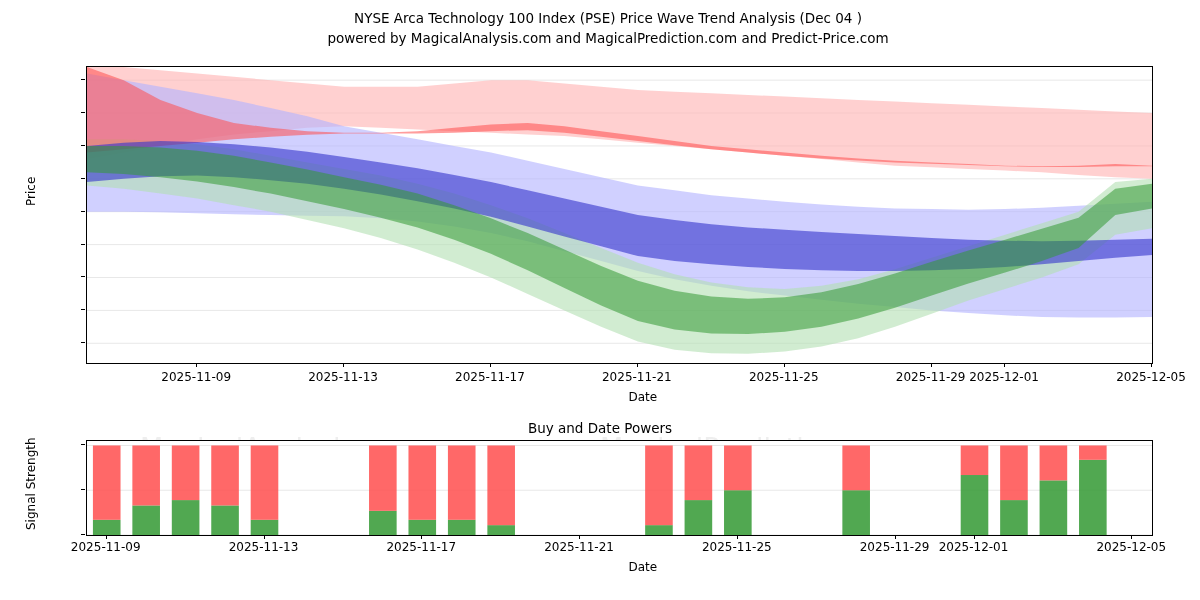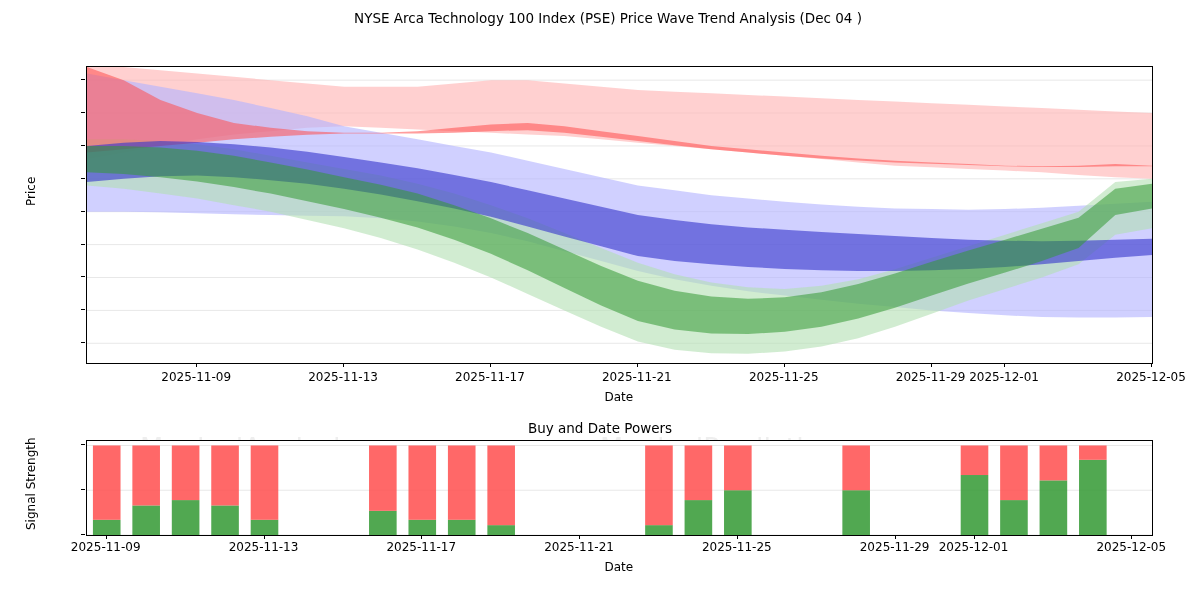--- a/index.html
+++ b/index.html
@@ -4,35 +4,36 @@
 <style>
   html,body{margin:0;padding:0;background:#ffffff;}
   body{width:1200px;height:600px;font-family:"DejaVu Sans",sans-serif;color:#000;position:relative;overflow:hidden;}
   .title-block{position:absolute;left:0;top:8px;width:1200px;text-align:center;}
   .title-line{font-size:13.5px;line-height:20px;color:#000;padding-left:16px;}
   .wm{position:absolute;color:rgba(150,150,150,0.16);font-size:27px;white-space:nowrap;pointer-events:none;font-family:"DejaVu Sans",sans-serif;}
   
   #upper{position:absolute;left:86px;top:66px;width:1067px;height:298px;border:1px solid #000;box-sizing:border-box;background:#fff;}
   #upper-svg{position:absolute;left:0;top:0;}
   .ylab-upper{position:absolute;left:24px;top:206px;font-size:12px;transform:rotate(-90deg);transform-origin:left top;white-space:nowrap;}
-  .xlab{position:absolute;font-size:12px;white-space:nowrap;}
+  .xlab{position:absolute;font-size:12px;white-space:nowrap;margin-left:24px;}
   .xtick{position:absolute;font-size:12px;white-space:nowrap;}
   
   #lower{position:absolute;left:86px;top:440px;width:1067px;height:96px;border:1px solid #000;box-sizing:border-box;background:#fff;}
   #lower-svg{position:absolute;left:0;top:0;}
   .sub-title{position:absolute;left:0;top:420px;width:1200px;text-align:center;font-size:13.5px;}
   .ylab-lower{position:absolute;left:24px;top:530px;font-size:12px;transform:rotate(-90deg);transform-origin:left top;white-space:nowrap;}
   .tickmark{position:absolute;background:#000;width:1px;height:4px;}
   .tickmark-y{position:absolute;background:#000;height:1px;width:4px;}
 </style>
 </head>
 <body>
 
 <div class="title-block">
   <div class="title-line">NYSE Arca Technology 100 Index (PSE) Price Wave Trend Analysis (Dec 04 )</div>
+  <div class="title-line">powered by MagicalAnalysis.com and MagicalPrediction.com and Predict-Price.com</div>
 </div>
 
 <div id="watermarks">
     <div class="wm" style="left: 140px; top: 130px;">MagicalAnalysis.com</div>
     <div class="wm" style="left: 600px; top: 130px;">MagicalPrediction.com</div>
     <div class="wm" style="left: 140px; top: 278px;">MagicalAnalysis.com</div>
     <div class="wm" style="left: 600px; top: 278px;">MagicalPrediction.com</div>
     <div class="wm" style="left: 140px; top: 432px;">MagicalAnalysis.com</div>
     <div class="wm" style="left: 600px; top: 432px;">MagicalPrediction.com</div>
   </div>

